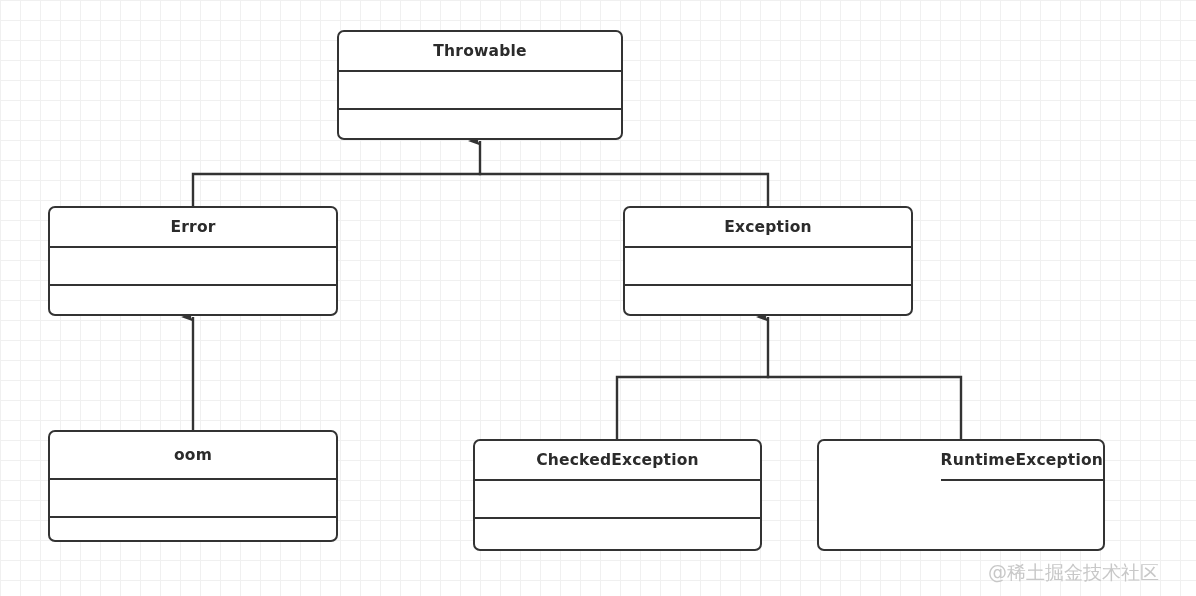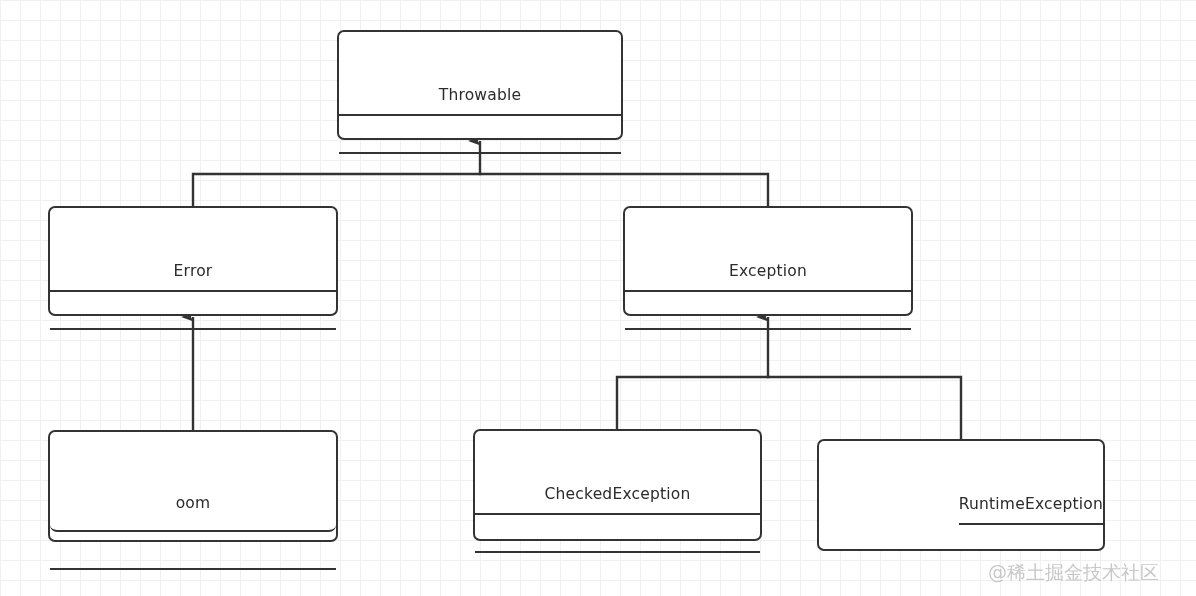--- a/index.html
+++ b/index.html
@@ -42,27 +42,26 @@
     border: 2.2px solid #333333;
     border-radius: 7px;
     display: flex;
     flex-direction: column;
   }
   .uml-title {
     flex: 0 0 auto;
     display: flex;
     align-items: center;
     justify-content: center;
-    font-weight: normal;
+    font-weight: bold;
     font-size: 15.5px;
     color: #2b2b2b;
     letter-spacing: 0.2px;
     border-bottom: 2.2px solid #333333;
     box-sizing: border-box;
-    margin-top: 44px;
   }
   .uml-attrs {
     flex: 0 0 auto;
     border-bottom: 2.2px solid #333333;
     box-sizing: border-box;
   }
   .uml-ops {
     flex: 1 1 auto;
     box-sizing: border-box;
   }
@@ -124,26 +123,26 @@
     <div class="uml-ops"></div>
   </div>
 
   <div class="uml-class" style="left: 623px; top: 206px; width: 290px; height: 110px;">
     <div class="uml-title" style="height: 40px;">Exception</div>
     <div class="uml-attrs" style="height: 38px;"></div>
     <div class="uml-ops"></div>
   </div>
 
   <div class="uml-class" style="left: 48px; top: 430px; width: 290px; height: 112px;">
-    <div class="uml-title" style="height: 56px; border-radius: 7px;">oom</div>
+    <div class="uml-title" style="height: 48px;">oom</div>
     <div class="uml-attrs" style="height: 38px;"></div>
     <div class="uml-ops"></div>
   </div>
 
-  <div class="uml-class" style="left: 473px; top: 429px; width: 289px; height: 112px;">
+  <div class="uml-class" style="left: 473px; top: 439px; width: 289px; height: 112px;">
     <div class="uml-title" style="height: 40px;">CheckedException</div>
     <div class="uml-attrs" style="height: 38px;"></div>
     <div class="uml-ops"></div>
   </div>
 
   <div class="uml-class" style="left: 817px; top: 439px; width: 288px; height: 112px; align-items: flex-end;">
     <div class="uml-title" style="height: 40px;">RuntimeException</div>
     <div class="uml-attrs" style="height: 38px;"></div>
     <div class="uml-ops"></div>
   </div>

